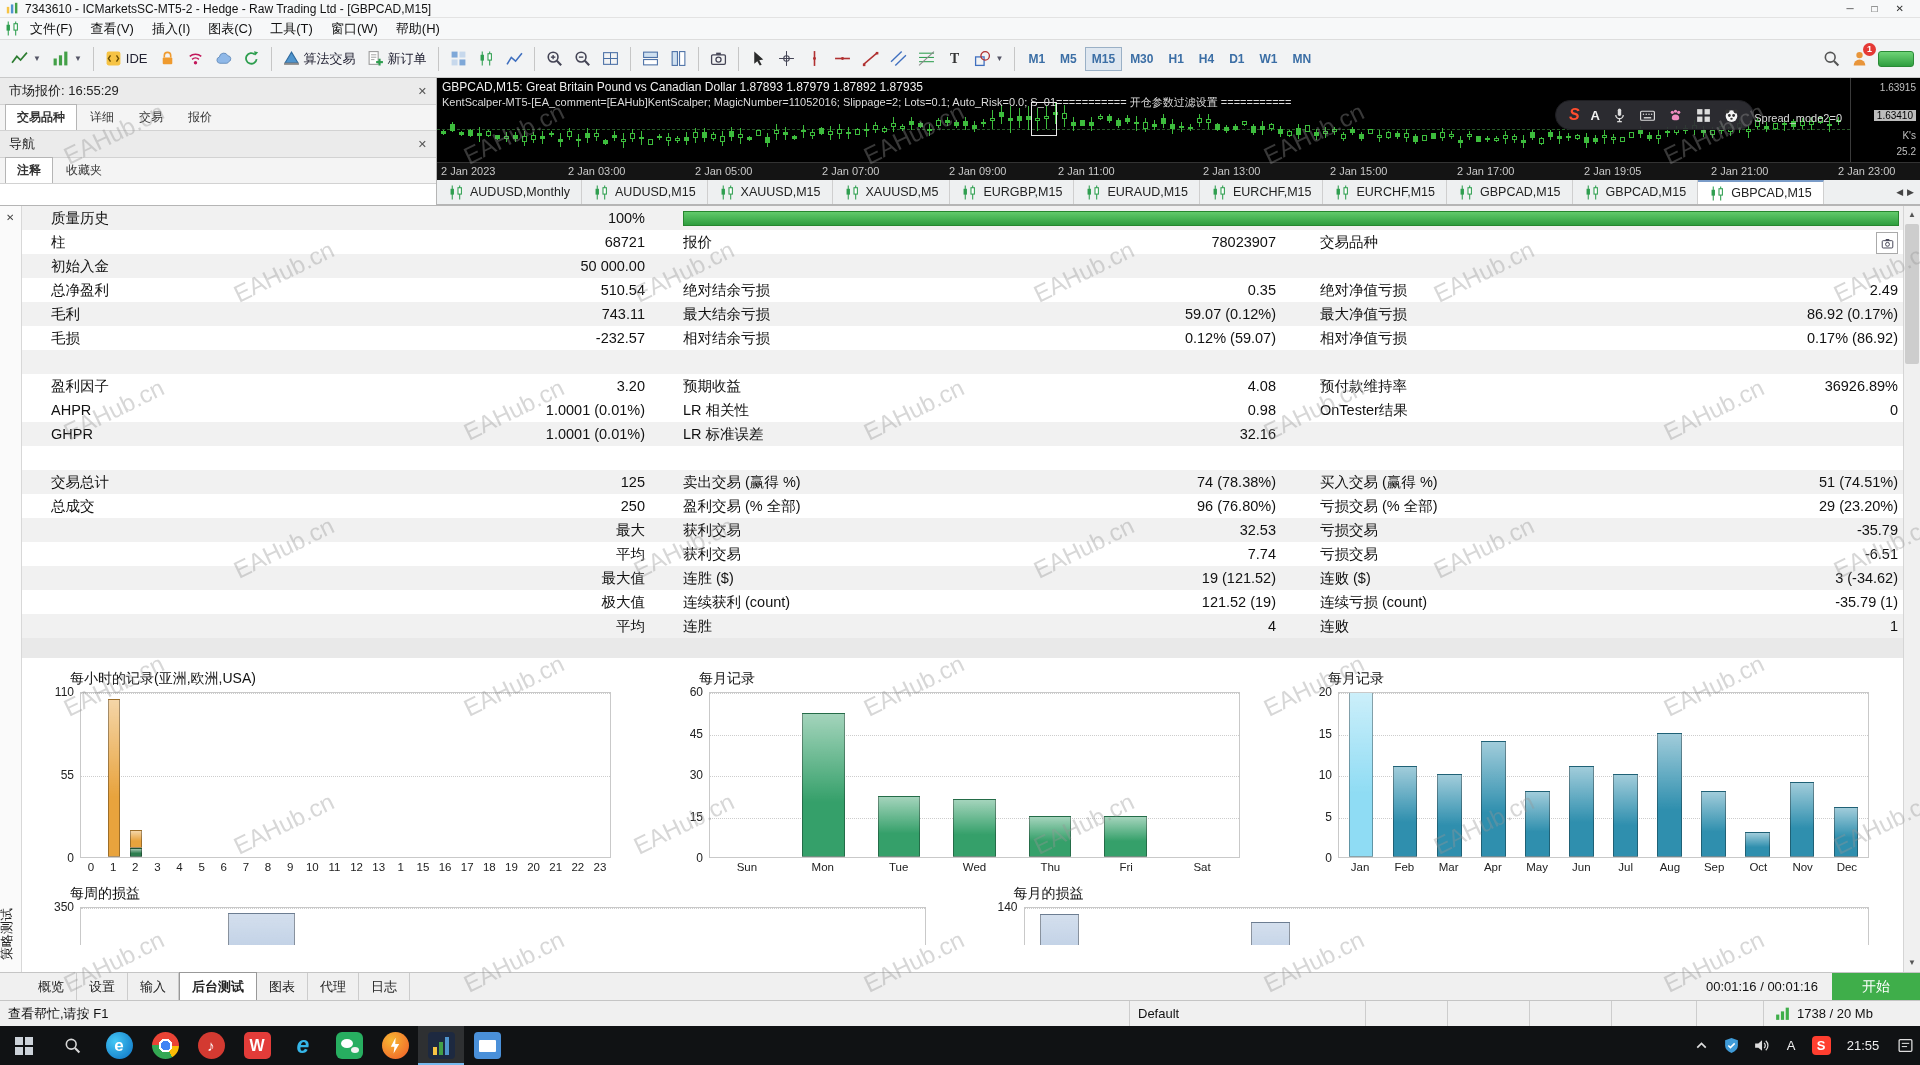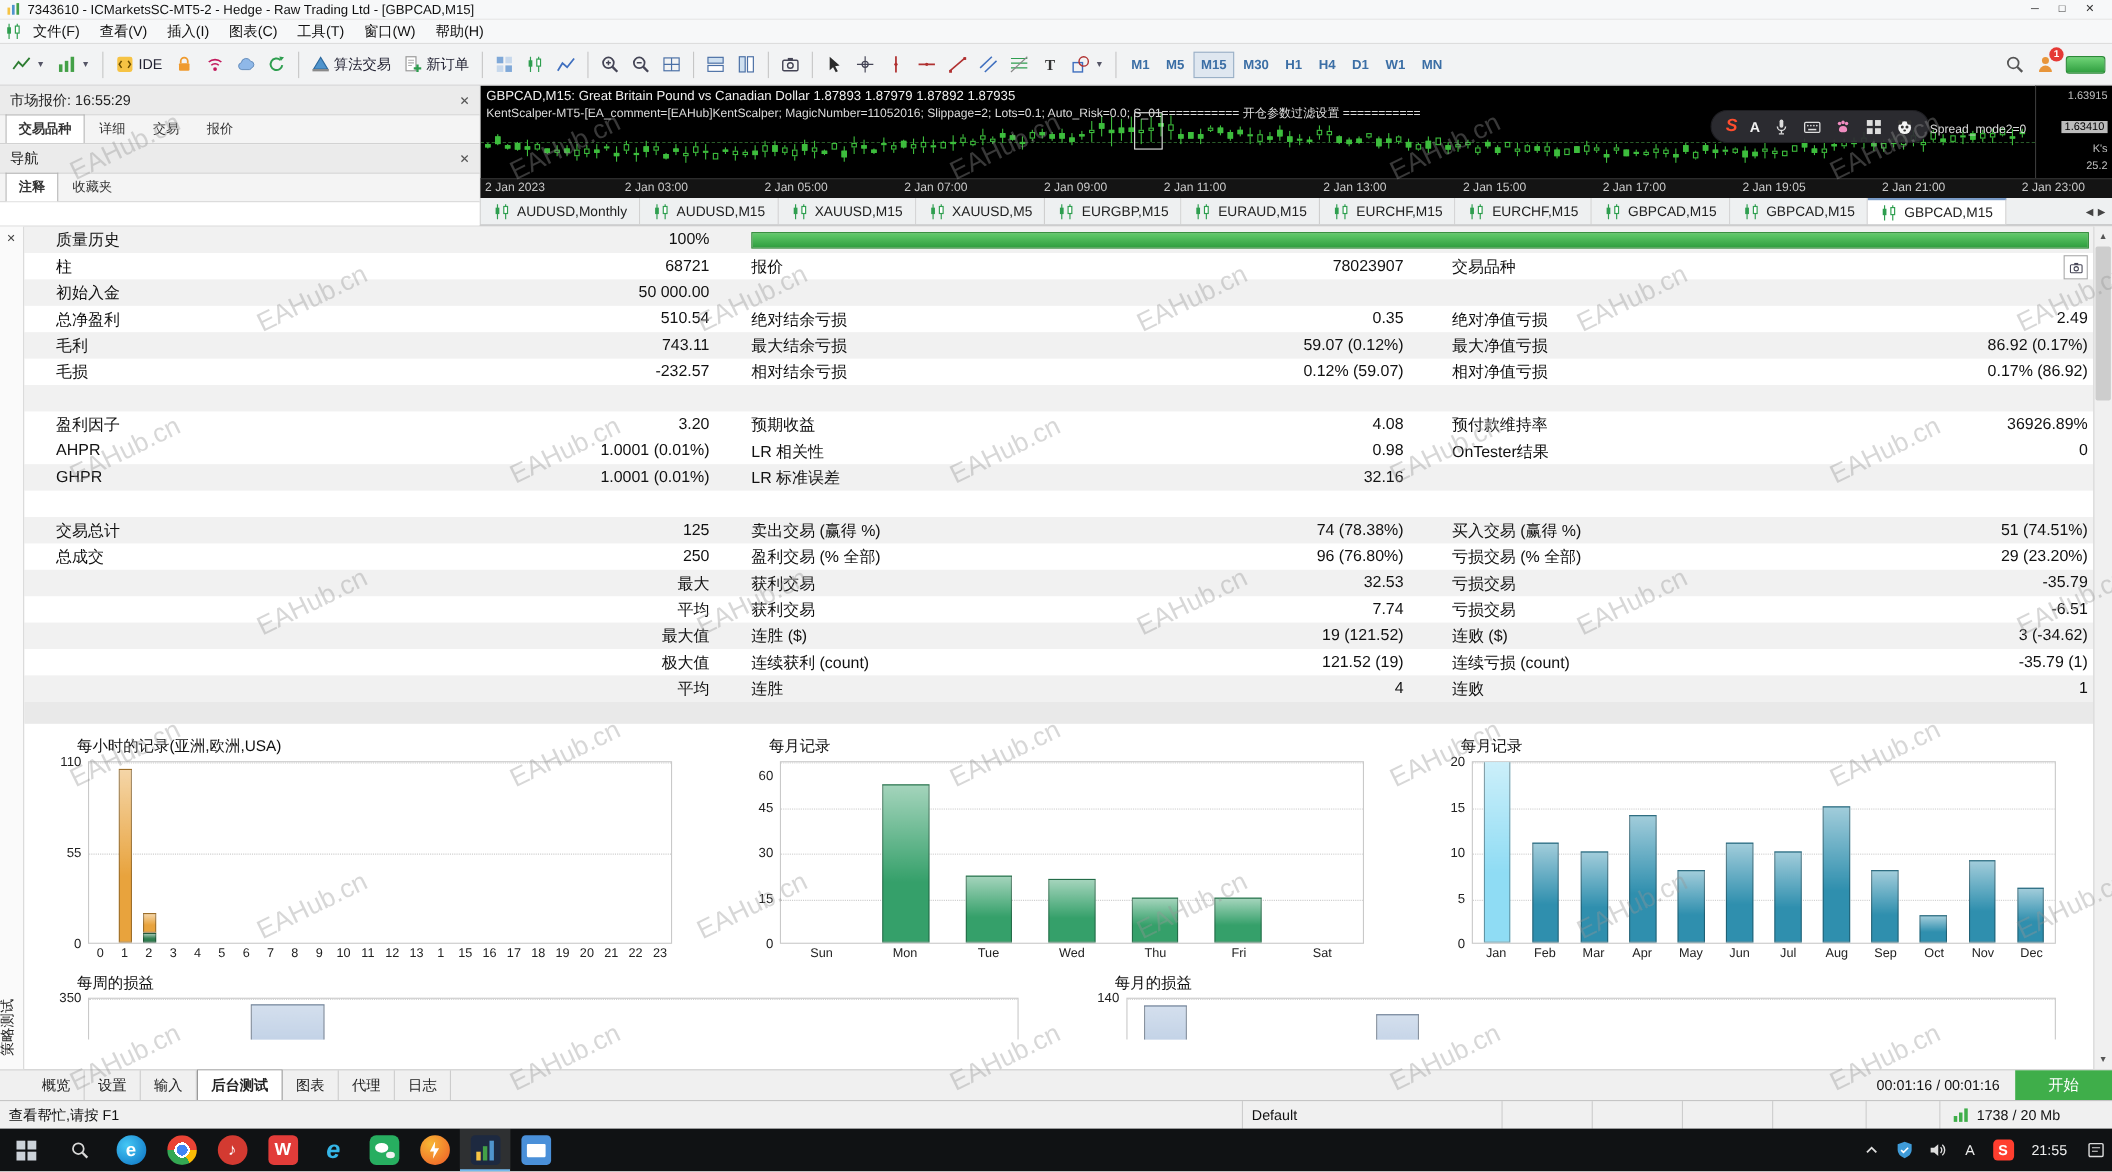--- a/index.html
+++ b/index.html
@@ -1504,21 +1504,21 @@
               <span>23</span>
             </div>
           </div>
           <div class="bt-chart">
             <div class="bt-title">每月记录</div>
             <div class="bt-plotwrap">
               <span class="bt-ytick" style="top: 159px;">0</span>
               <span class="bt-ytick" style="top: 117.5px;">15</span>
               <span class="bt-ytick" style="top: 76px;">30</span>
               <span class="bt-ytick" style="top: 34.5px;">45</span>
-              <span class="bt-ytick" style="top: -7px; margin-top: 13px;">60</span>
+              <span class="bt-ytick" style="top: -7px;">60</span>
               <div class="bt-plot">
                 <div class="bt-grid" style="top: 124.5px;"></div>
                 <div class="bt-grid" style="top: 83px;"></div>
                 <div class="bt-grid" style="top: 41.5px;"></div>
                 <div class="bt-grid" style="top: 0px;"></div>
                 <div class="bt-bar" style="left: 17.429%; width: 8%; background-color: rgb(53, 160, 106); height: 143.867px; bottom: 0px;"></div>
                 <div class="bt-bar" style="left: 31.714%; width: 8%; background-color: rgb(53, 160, 106); height: 60.8667px; bottom: 0px;"></div>
                 <div class="bt-bar" style="left: 46%; width: 8%; background-color: rgb(53, 160, 106); height: 58.1px; bottom: 0px;"></div>
                 <div class="bt-bar" style="left: 60.286%; width: 8%; background-color: rgb(53, 160, 106); height: 41.5px; bottom: 0px;"></div>
                 <div class="bt-bar" style="left: 74.571%; width: 8%; background-color: rgb(53, 160, 106); height: 41.5px; bottom: 0px;"></div>

